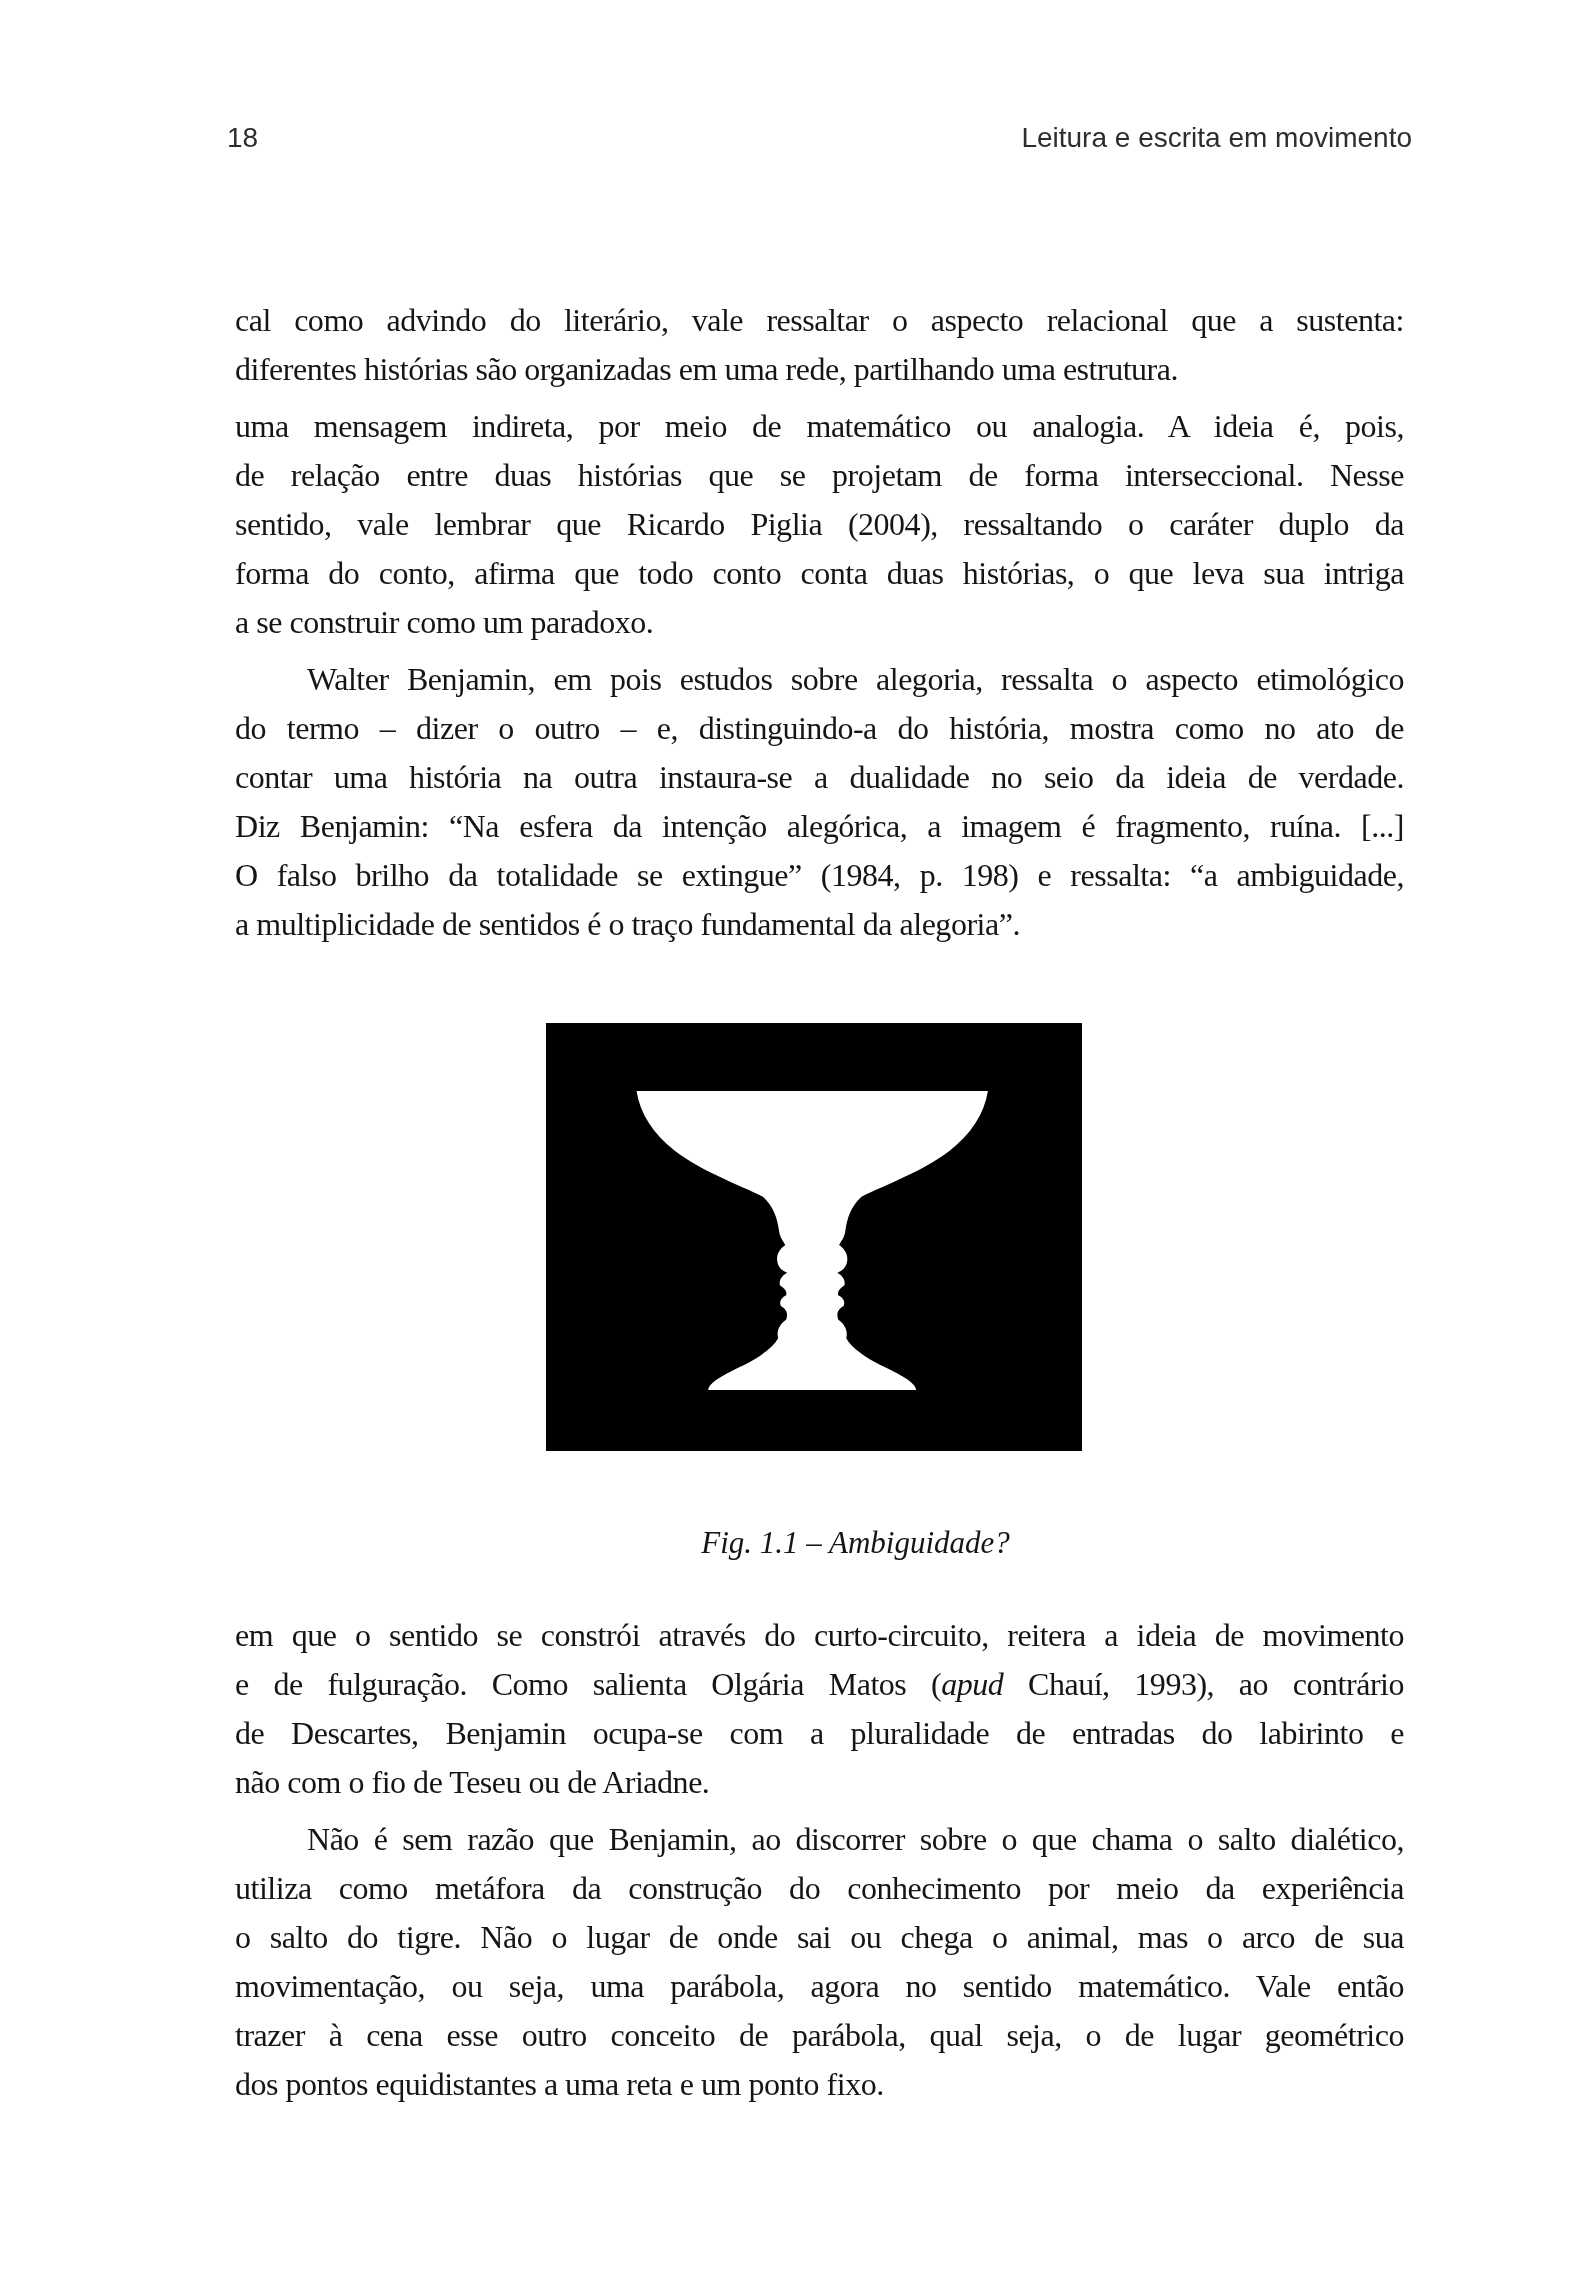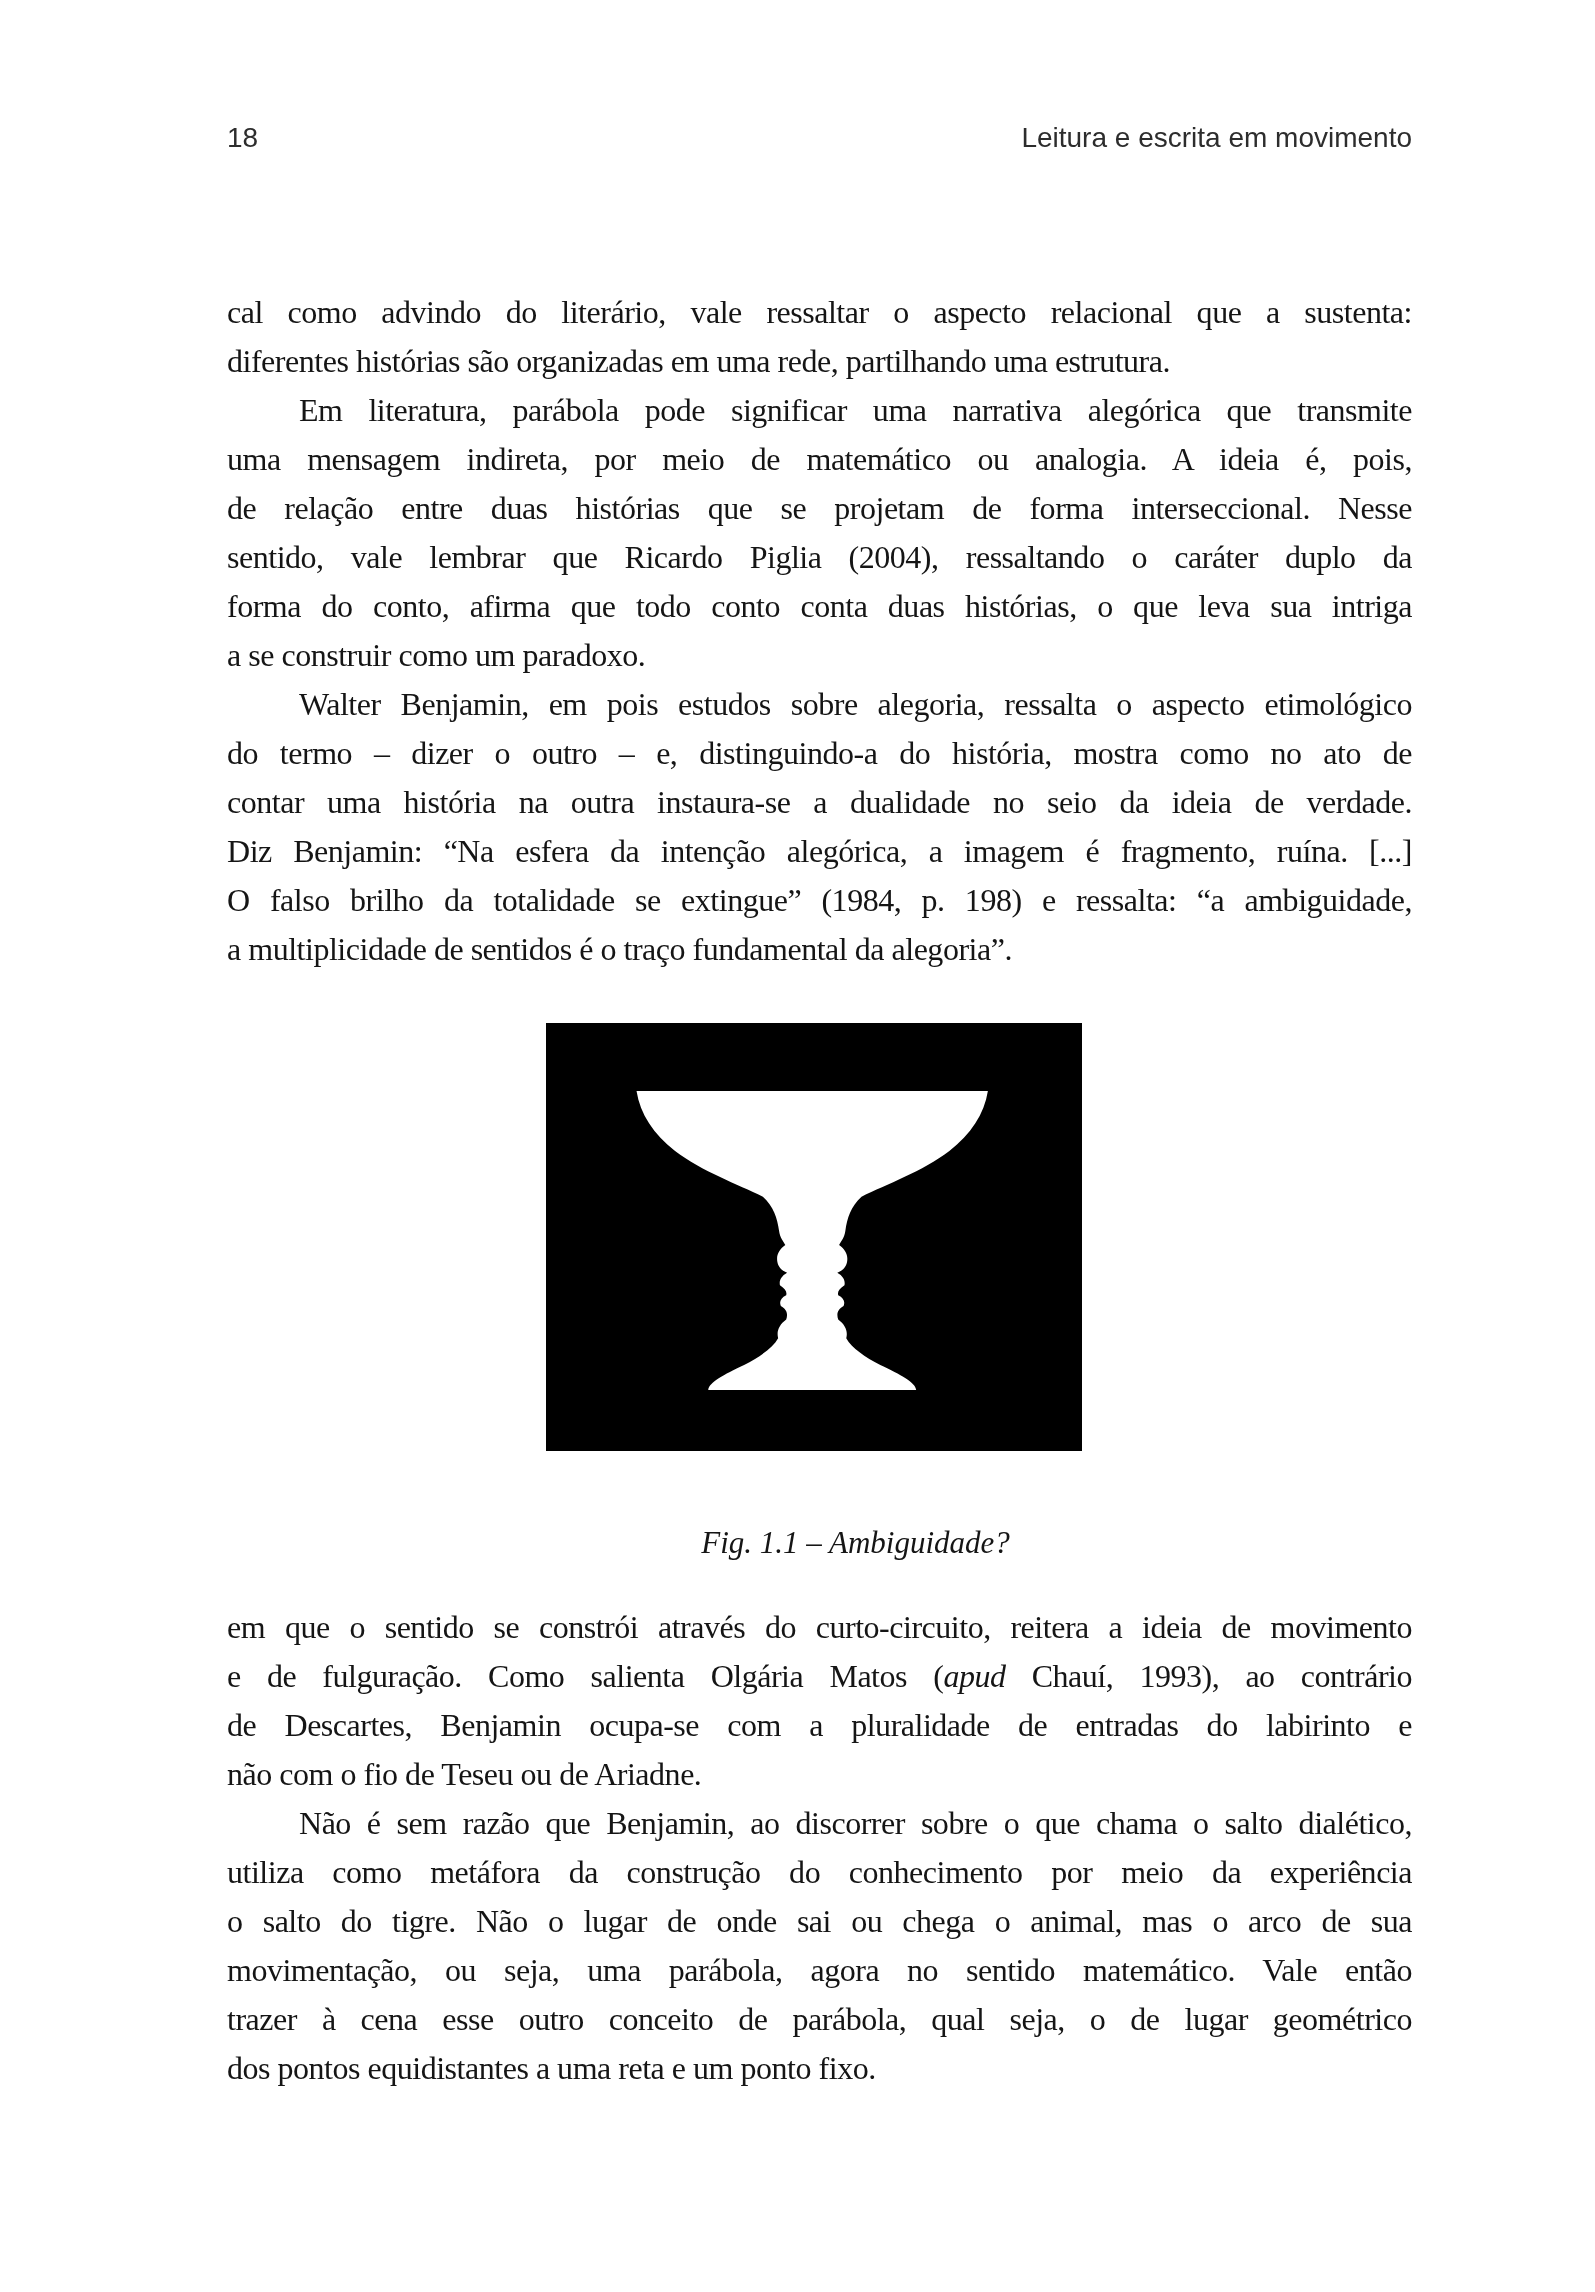--- a/index.html
+++ b/index.html
@@ -29,21 +29,21 @@
     position: absolute;
     left: 227px;
     width: 1185px;
     font-size: 32px;
     line-height: 49px;
     letter-spacing: -0.015em;
     color: #151515;
   }
   #text-block-1 { top: 288px; }
   #text-block-2 { top: 1603px; }
-  .paragraph { margin: 0; }
+  .paragraph { margin: 8px; }
   .line {
     height: 49px;
     overflow: hidden;
     text-align: justify;
     text-align-last: justify;
     white-space: normal;
   }
   .line.last { text-align-last: left; }
   .line.indent { padding-left: 72px; }
   .figure-box {
@@ -77,21 +77,20 @@
     <span>18</span>
     <span>Leitura e escrita em movimento</span>
   </div>
 
   <div class="text-block" id="text-block-1">
       <div class="paragraph">
         <div class="line">cal como advindo do literário, vale ressaltar o aspecto relacional que a sustenta:</div>
         <div class="line last">diferentes histórias são organizadas em uma rede, partilhando uma estrutura.</div>
       </div>
       <div class="paragraph">
-        <div class="line indent">Em literatura, parábola pode significar uma narrativa alegórica que transmite</div>
         <div class="line">uma mensagem indireta, por meio de matemático ou analogia. A ideia é, pois,</div>
         <div class="line">de relação entre duas histórias que se projetam de forma interseccional. Nesse</div>
         <div class="line">sentido, vale lembrar que Ricardo Piglia (2004), ressaltando o caráter duplo da</div>
         <div class="line">forma do conto, afirma que todo conto conta duas histórias, o que leva sua intriga</div>
         <div class="line last">a se construir como um paradoxo.</div>
       </div>
       <div class="paragraph">
         <div class="line indent">Walter Benjamin, em pois estudos sobre alegoria, ressalta o aspecto etimológico</div>
         <div class="line">do termo – dizer o outro – e, distinguindo-a do história, mostra como no ato de</div>
         <div class="line">contar uma história na outra instaura-se a dualidade no seio da ideia de verdade.</div>

